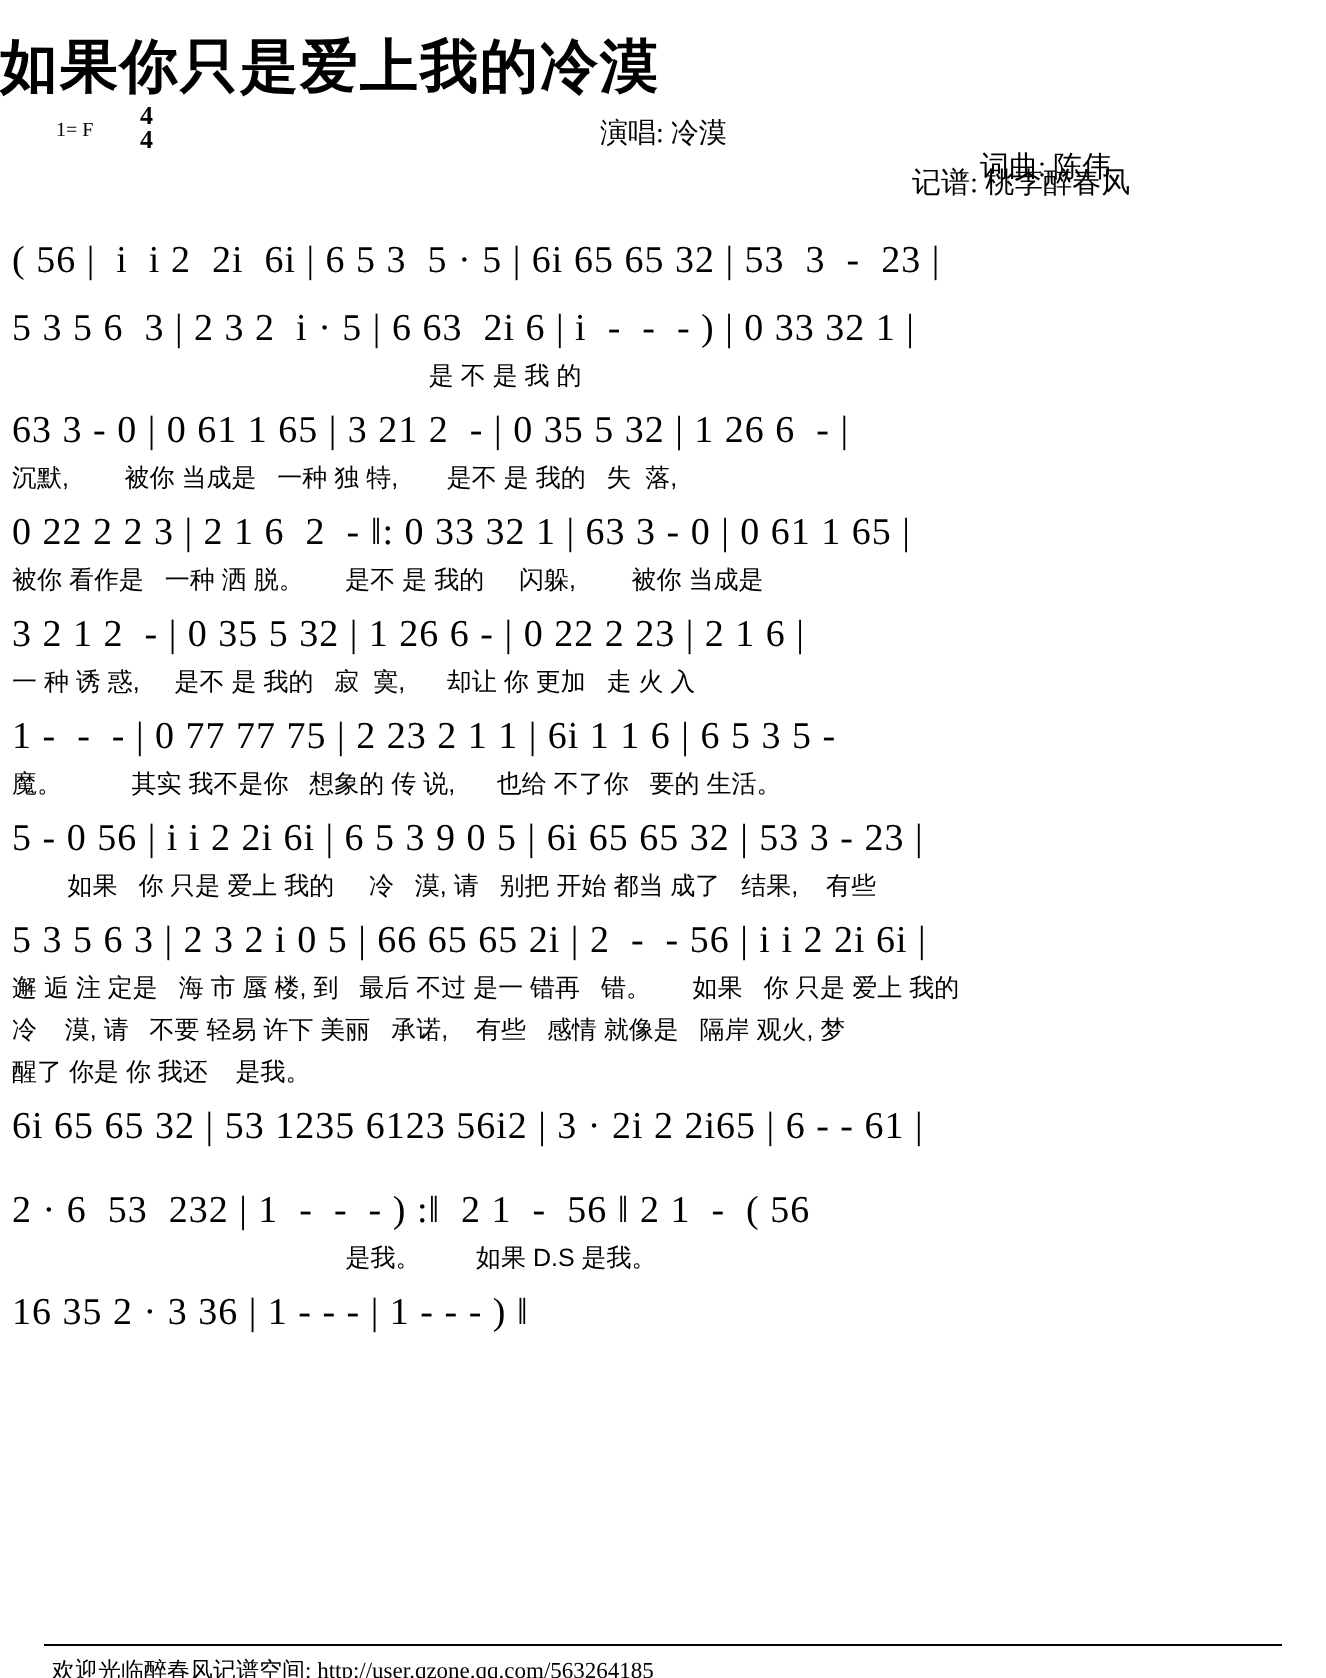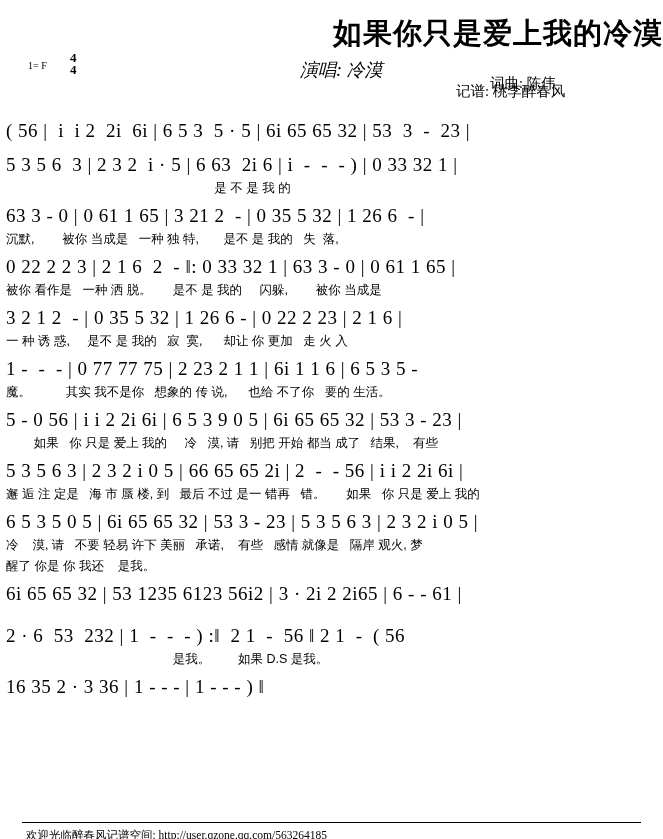--- a/index.html
+++ b/index.html
@@ -15,21 +15,21 @@
     position: relative;
     overflow: hidden;
   }
   .sheet {
     position: relative;
     width: 663px;
     height: 839px;
     box-sizing: border-box;
   }
   .title {
-    text-align: right;
+    text-align: left;
     font-family: "Liberation Serif", serif;
     font-weight: bold;
     font-size: 29px;
     letter-spacing: 1px;
     margin: 14px 0 0 0;
   }
   .meta-row {
     position: relative;
     height: 22px;
     font-size: 14px;
@@ -50,22 +50,21 @@
     line-height: 11px;
     font-size: 13px;
     font-weight: bold;
   }
   .time-sig .num { display: block; }
   .time-sig .den { display: block; border-top: 1px solid transparent; }
   .singer {
     position: absolute;
     left: 300px;
     top: 4px;
-    font-size: 18px;
-    font-style: italic;
+    font-size: 14px;
   }
   .lyricist {
     position: absolute;
     left: 490px;
     top: 4px;
     font-size: 14.5px;
     margin-top: 16px;
   }
   .notator {
     position: absolute;
@@ -168,21 +167,20 @@
       <div class="notes">5 - 0 56 | i i 2 2i 6i | 6 5 3 9 0 5 | 6i 65 65 32 | 53 3 - 23 |</div>
       <div class="lyr">        如果   你 只是 爱上 我的     冷   漠, 请   别把 开始 都当 成了   结果,    有些</div>
     </div>
 
     <div class="sysline">
       <div class="notes">5 3 5 6 3 | 2 3 2 i 0 5 | 66 65 65 2i | 2  -  - 56 | i i 2 2i 6i |</div>
       <div class="lyr">邂 逅 注 定是   海 市 蜃 楼, 到   最后 不过 是一 错再   错。      如果   你 只是 爱上 我的</div>
     </div>
 
     <div class="sysline">
-      <div class="notes">6 5 3 5 0 5 | 6i 65 65 32 | 53 3 - 23 | 5 3 5 6 3 | 2 3 2 i 0 5 |</div>
       <div class="lyr">冷    漠, 请   不要 轻易 许下 美丽   承诺,    有些   感情 就像是   隔岸 观火, 梦</div>
     </div>
 
     <div class="sysline">
       <div class="lyr">醒了 你是 你 我还    是我。</div>
     </div>
 
     <div class="sysline">
       <div class="notes">6i 65 65 32 | 53 1235 6123 56i2 | 3 · 2i 2 2i65 | 6 - - 61 |</div>
       <div class="lyr blank"></div>

